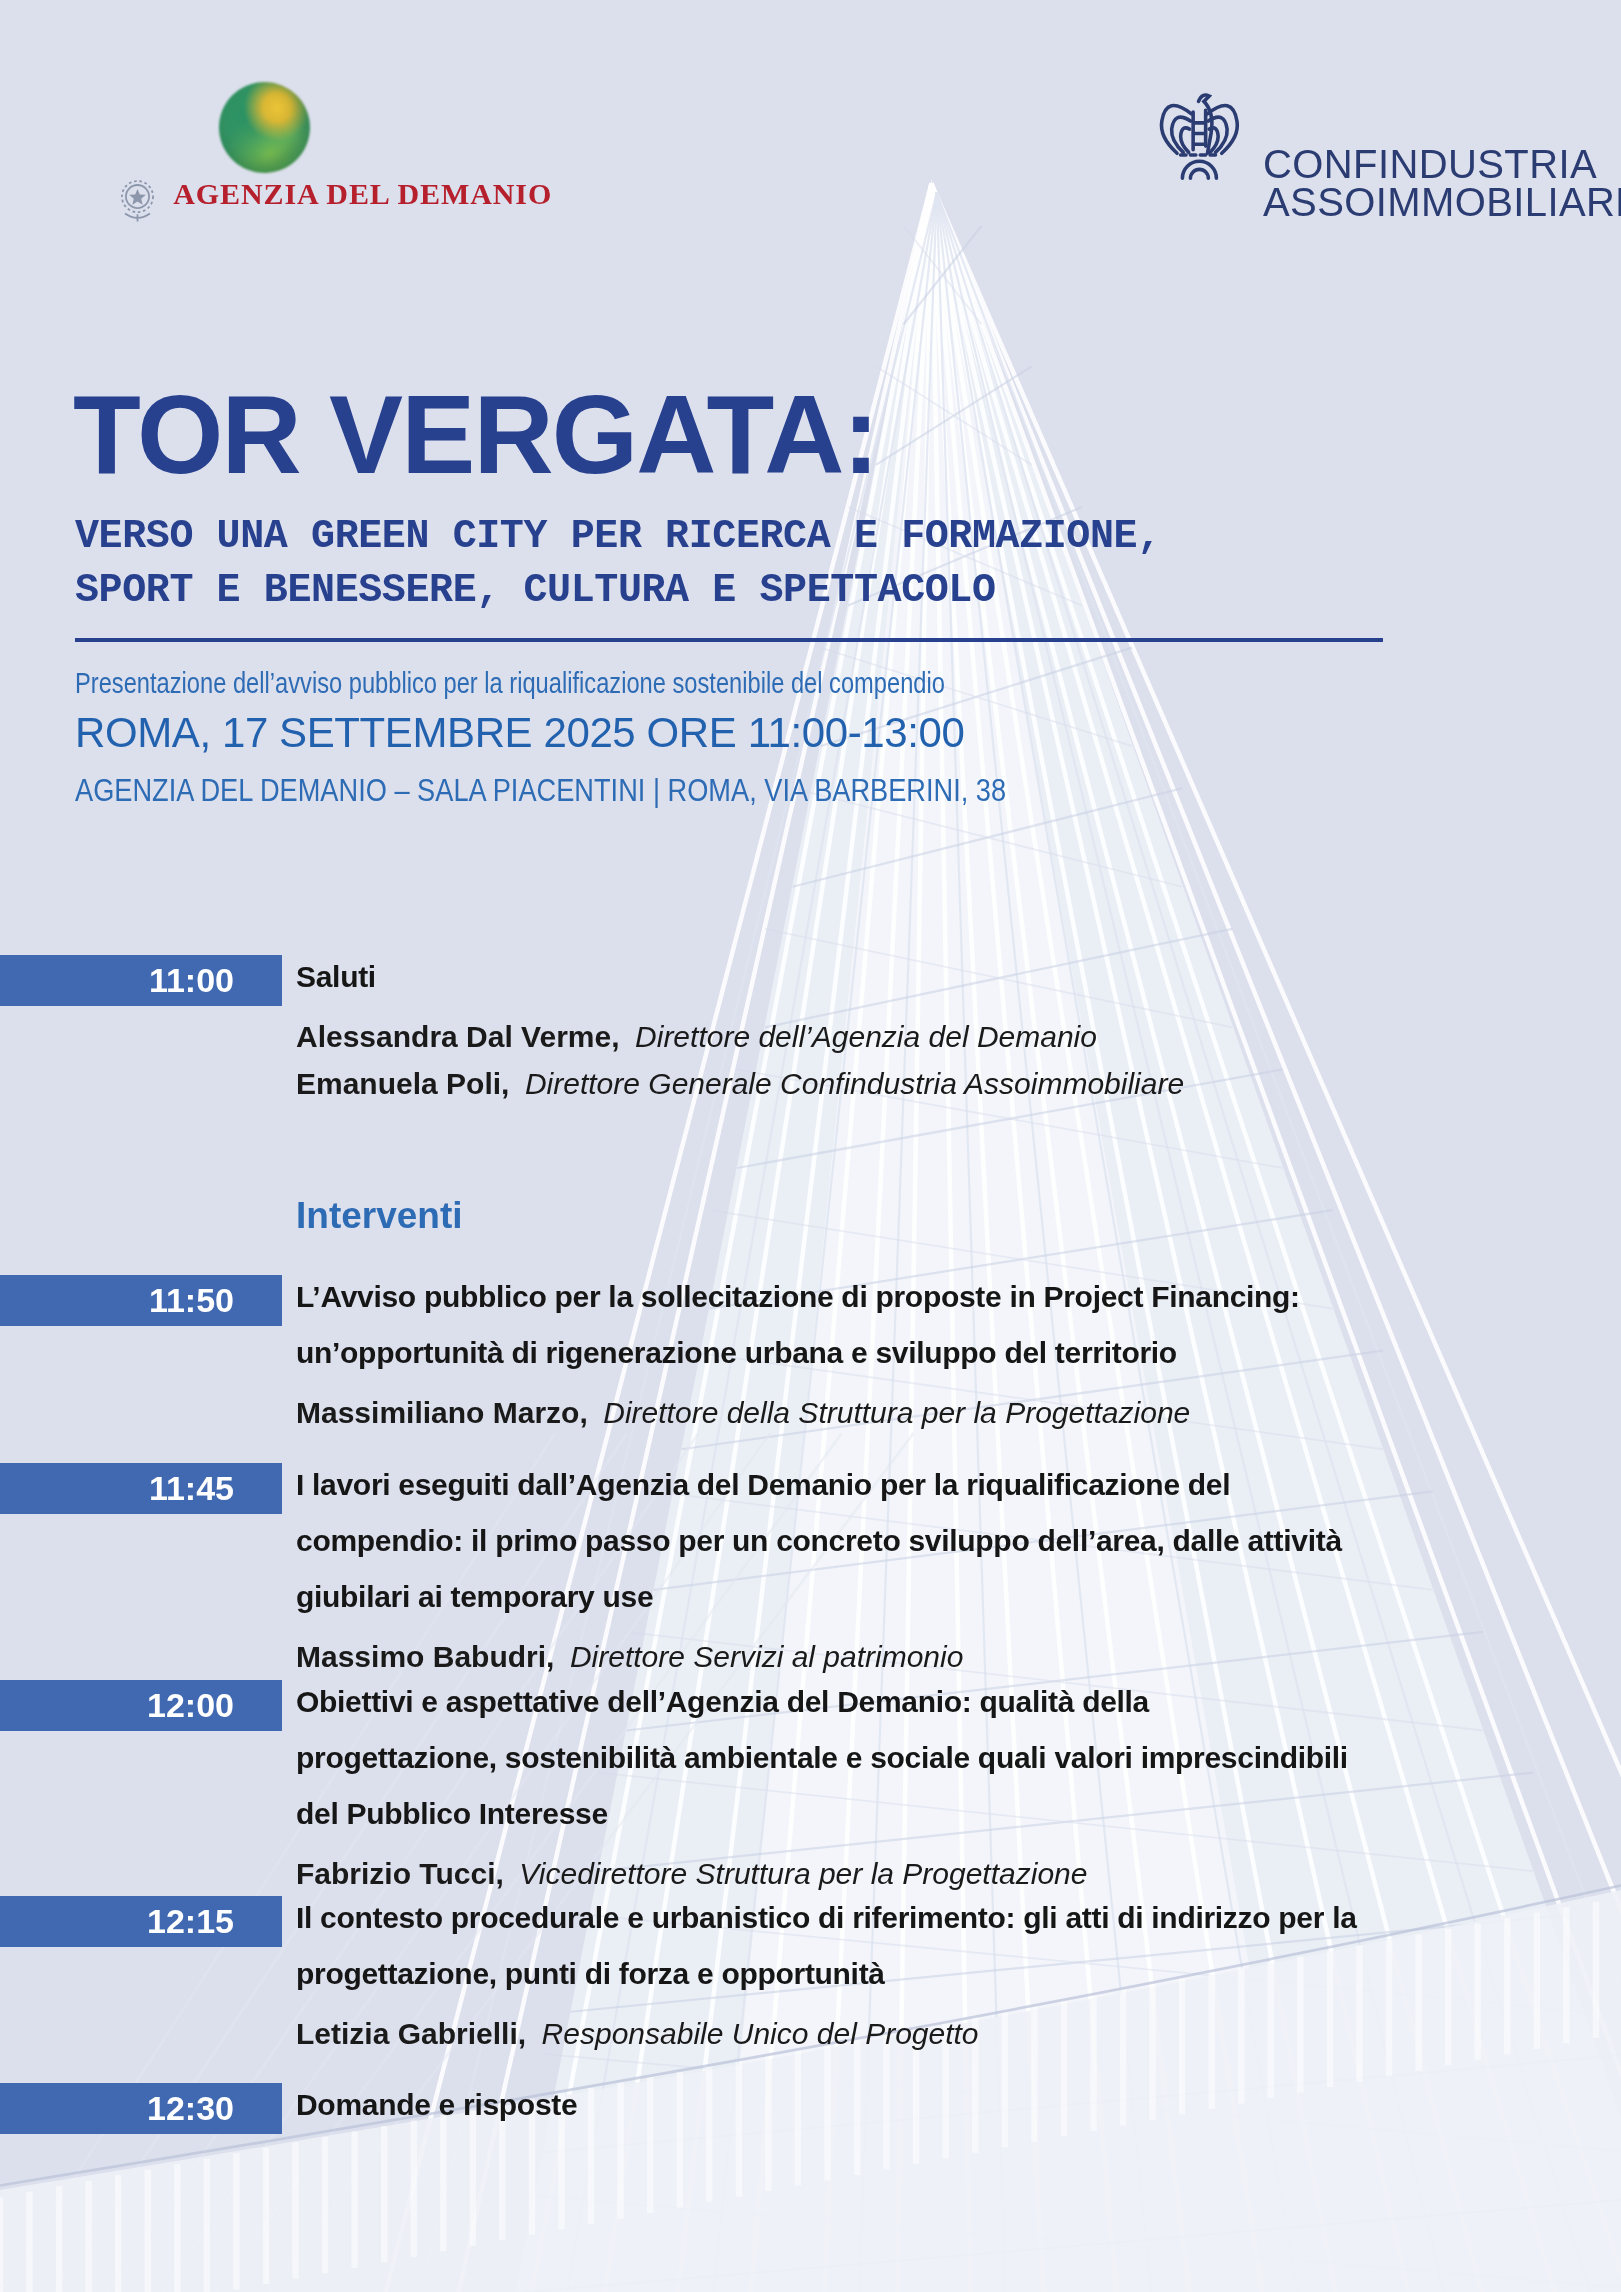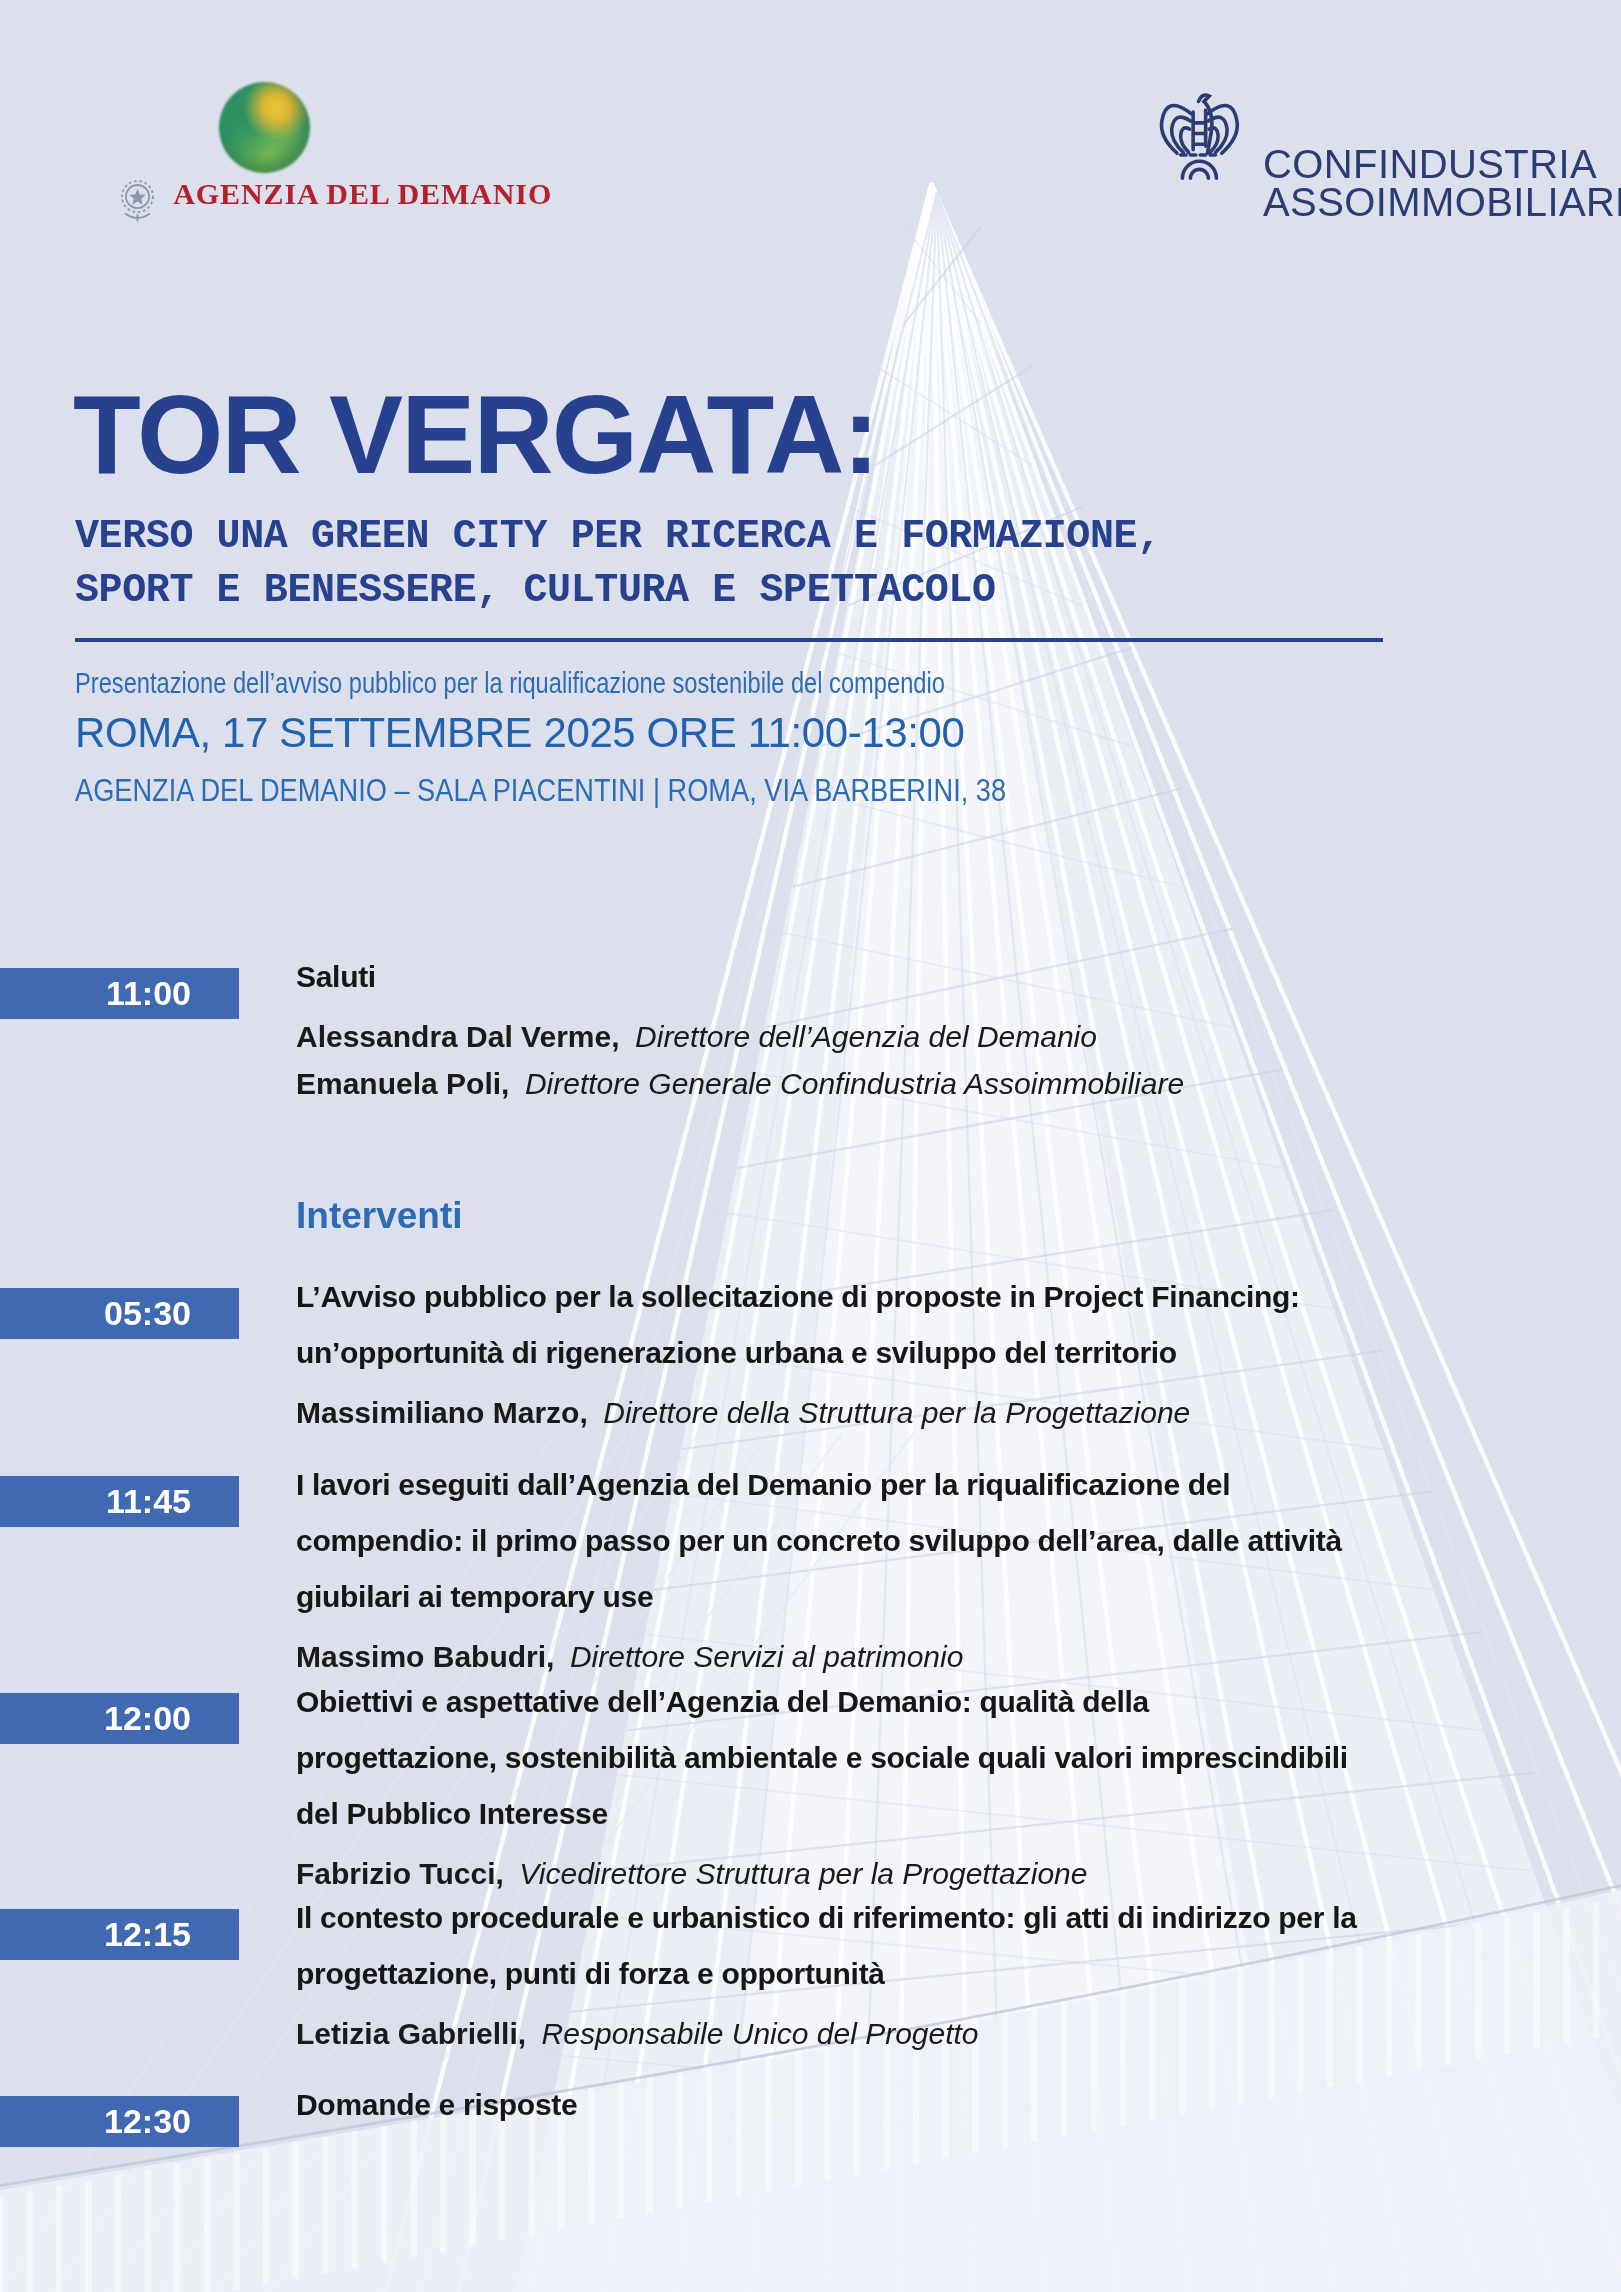--- a/index.html
+++ b/index.html
@@ -32,21 +32,21 @@
   .intro{position:absolute;left:75px;top:666px;font-size:29.6px;color:#2d6cb5;
     transform:scaleX(.8);transform-origin:0 0;white-space:nowrap;}
   .datetime{position:absolute;left:75px;top:709px;font-size:42px;font-weight:normal;
     letter-spacing:-0.4px;color:#2261ae;white-space:nowrap;}
   .venue{position:absolute;left:75px;top:772px;font-size:32px;color:#2d6cb5;
     transform:scaleX(.85);transform-origin:0 0;white-space:nowrap;}
 
   
   .interventi{position:absolute;left:296px;top:1195px;font-size:37px;font-weight:bold;color:#2d6cb5;}
   .row{position:absolute;left:0;width:1621px;}
-  .badge{position:absolute;left:0;top:16px;width:239px;height:51px;background:#4169b2;color:#ffffff;
+  .badge{position:absolute;left:0;top:3px;width:282px;height:51px;background:#4169b2;color:#ffffff;
     font-weight:bold;font-size:34px;line-height:51px;text-align:right;padding-right:48px;box-sizing:border-box;}
   .content{position:absolute;left:296px;top:-2.7px;}
   .talk-line{font-size:30px;font-weight:bold;letter-spacing:-0.3px;line-height:56px;
     color:#161616;white-space:nowrap;}
   .speakers{margin-top:7.2px;}
   .sp{font-size:30px;line-height:47px;color:#1a1a1a;white-space:nowrap;}
   .sp .nm{font-weight:bold;margin-top:40px;}
   .sp .rl{font-style:italic;margin-left:7.2px;}
 </style>
 </head>
@@ -253,21 +253,21 @@
           <span class="rl">Direttore Generale Confindustria Assoimmobiliare</span>
         </div>
       </div>
     </div>
   </div>
 
   <div class="interventi">Interventi</div>
 
   <div class="row" style="top:1272px">
     <div class="badge">
-      <span>05:30</span></div>
+      <span>11:50</span></div>
     <div class="content">
       <div class="talk-line">L’Avviso pubblico per la sollecitazione di proposte in Project Financing:</div>
       <div class="talk-line">un’opportunità di rigenerazione urbana e sviluppo del territorio</div>
       <div class="speakers">
         <div class="sp">
           <span class="nm">Massimiliano Marzo,</span>
           <span class="rl">Direttore della Struttura per la Progettazione</span>
         </div>
       </div>
     </div>

